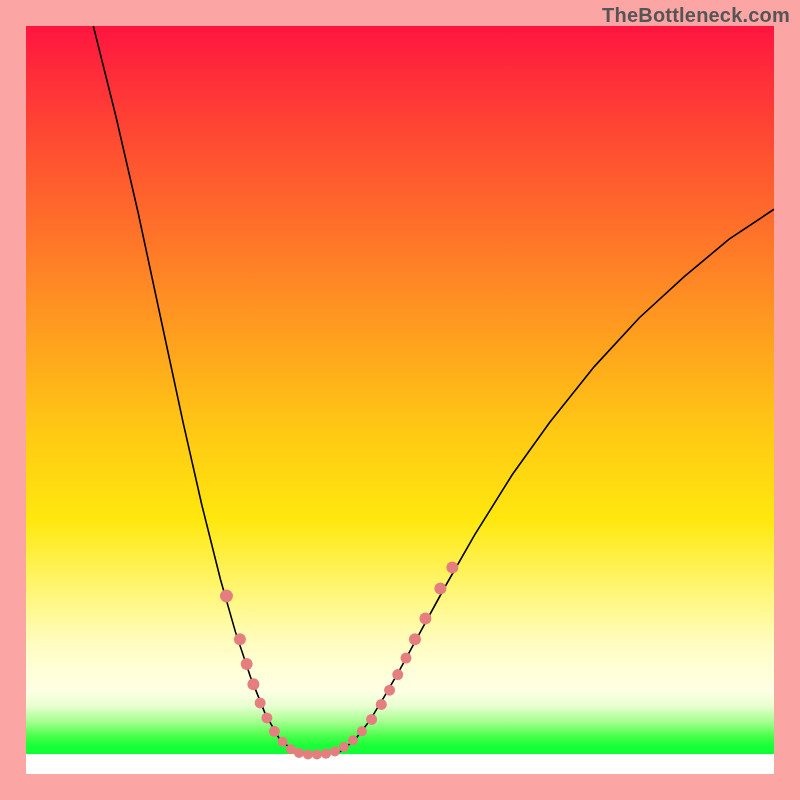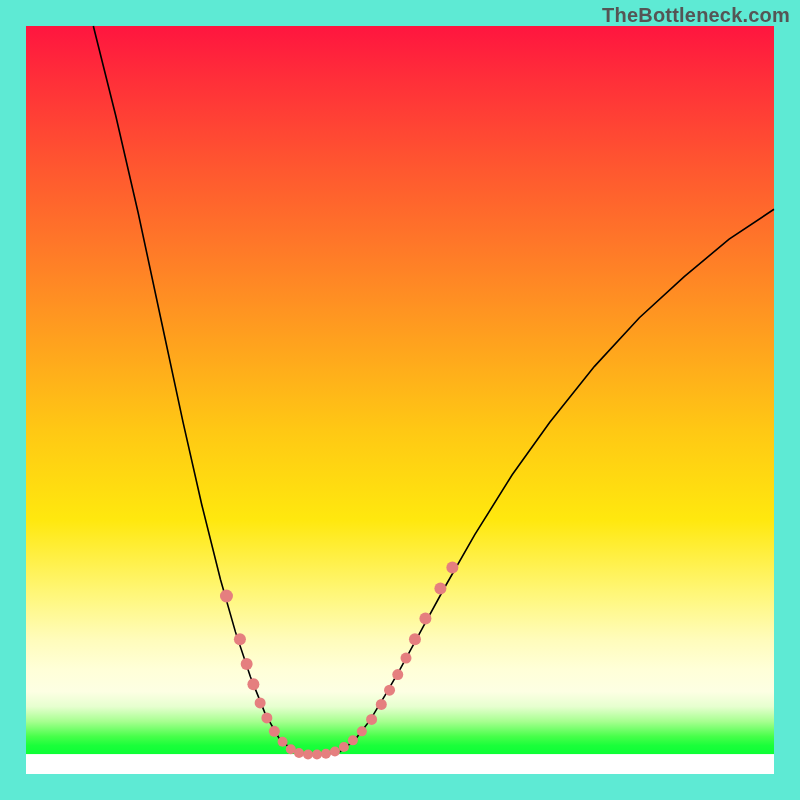--- a/index.html
+++ b/index.html
@@ -8,21 +8,21 @@
     width: 800px;
     height: 800px;
     background: #000;
     font-family: Arial, Helvetica, sans-serif;
     overflow: hidden;
   }
   .frame {
     position: relative;
     width: 800px;
     height: 800px;
-    background: #5eead4;
+    background: #fca5a5;
   }
   .watermark {
     position: absolute;
     top: 4px;
     right: 10px;
     color: #555;
     font-size: 20px;
     font-weight: 600;
     letter-spacing: 0.2px;
     z-index: 10;

